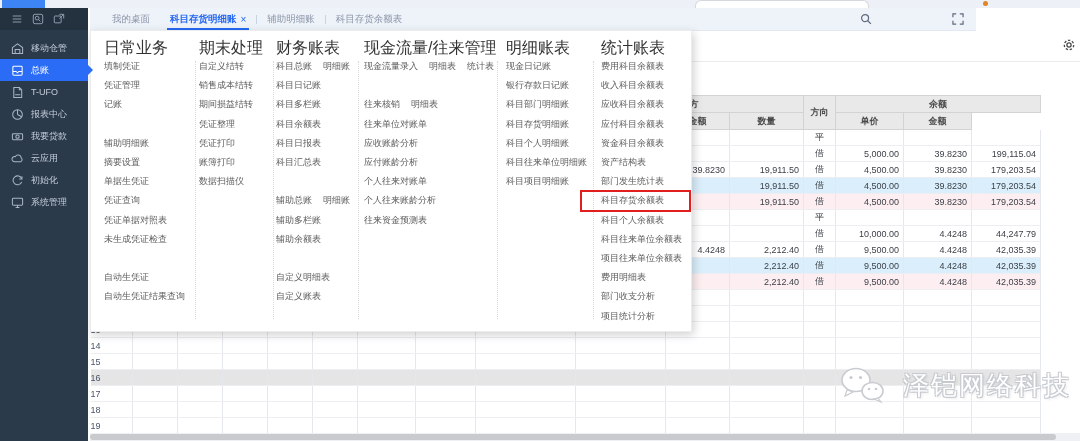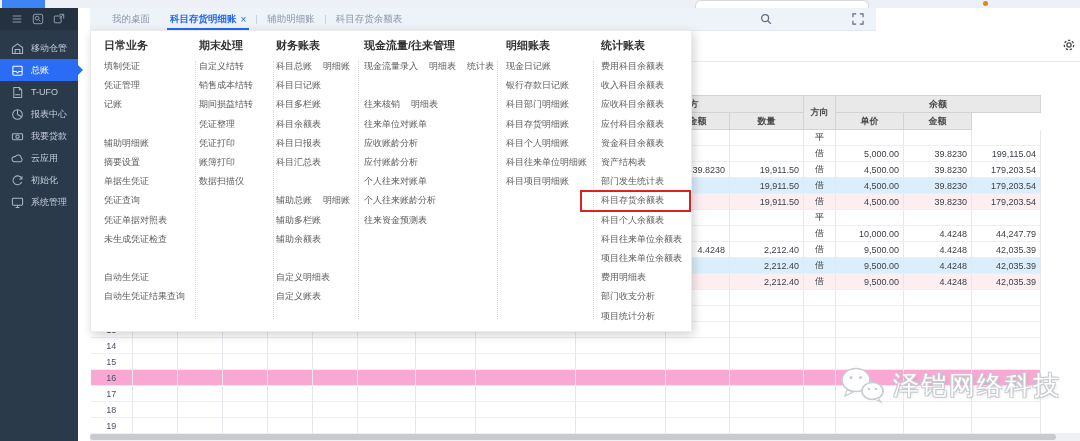--- a/index.html
+++ b/index.html
@@ -7,32 +7,32 @@
        font-family:"Liberation Sans","DejaVu Sans",sans-serif;}
   svg{display:block;}
 
   
   .top-strip{position:absolute;left:0;top:0;width:1080px;height:8px;background:#edf1f7;z-index:50;}
   .ts-blue{position:absolute;left:2px;top:0;width:43px;height:8px;background:#3d85f4;}
   .ts-pill{position:absolute;left:695px;top:0;width:172px;height:7px;background:#fff;border:1px solid #d5d8dd;border-bottom:none;border-radius:6px 6px 0 0;}
   .ts-dot{position:absolute;left:983px;top:1px;width:5px;height:5px;background:#e0861e;border-radius:50%;}
 
   
-  .sidebar{position:absolute;left:0;top:8px;width:78px;height:433px;background:#2b3a4a;z-index:40;}
+  .sidebar{position:absolute;left:0;top:8px;width:88px;height:433px;background:#2b3a4a;z-index:40;}
   .sb-head{height:22px;background:#24313f;display:flex;align-items:center;gap:9px;padding-left:11px;color:#93a1b1;}
   .sb-items{margin-top:7px;}
   .sb-item{height:22px;display:flex;align-items:center;gap:7px;padding-left:11px;color:#c5cedb;font-size:9px;position:relative;cursor:pointer;}
   .sb-item .sb-icon{color:#a9b5c3;}
   .sb-item.active{background:#2a6cf5;color:#fff;}
   .sb-item.active .sb-icon{color:#fff;}
   .sb-item.active::after{content:"";position:absolute;right:-5px;top:50%;margin-top:-5px;
     border-left:5px solid #2a6cf5;border-top:5px solid transparent;border-bottom:5px solid transparent;}
 
   
-  .tabbar{position:absolute;left:90px;top:8px;width:786px;height:22px;background:#eef2f9;border-bottom:1px solid #e2e8f2;z-index:10;}
+  .tabbar{position:absolute;left:90px;top:8px;width:886px;height:22px;background:#eef2f9;border-bottom:1px solid #e2e8f2;z-index:10;}
   .tabbar-tabs{display:flex;align-items:stretch;height:22px;margin-left:12px;}
   .tab{display:flex;align-items:center;gap:4px;padding:0 10px;font-size:9.5px;color:#8a95a8;position:relative;cursor:pointer;white-space:nowrap;}
   .tab.active{color:#2468f2;font-weight:bold;}
   .tab.active::after{content:"";position:absolute;left:7px;right:7px;bottom:0;height:2px;background:#2468f2;}
   .tab .close{font-size:10px;color:#2468f2;font-weight:normal;cursor:pointer;}
   .tab-sep{width:1px;height:9px;background:#c9d2e0;align-self:center;}
   .tb-ico{position:absolute;top:5px;color:#5f6b7d;cursor:pointer;}
   .tb-search{right:104px;}
   .tb-full{right:12px;}
 
@@ -40,41 +40,41 @@
   .toolbar{position:absolute;left:90px;top:30px;width:990px;height:31px;background:#fff;border-bottom:1px solid #ebebeb;z-index:5;}
   .gear{position:absolute;right:4px;top:8px;color:#4a4a4a;cursor:pointer;}
 
   
   .table-wrap{position:absolute;left:90px;top:95px;z-index:1;}
   table{border-collapse:collapse;table-layout:fixed;width:950px;font-size:9px;}
   thead th{background:#e9e9e9;border:1px solid #d3d3d3;font-weight:bold;color:#4a4a4a;height:16px;padding:0;font-size:9px;}
   tbody td{border-right:1px solid #e4e7ec;border-bottom:1px solid #eceef2;height:15px;padding:0 4px 0 0;color:#3a3f46;overflow:hidden;}
   td.num{text-align:right;}
   td.ctr{text-align:center;padding:0;}
-  td.rn{text-align:center;color:#4a5568;padding:0;}
+  td.rn{text-align:left;color:#4a5568;padding:0;}
   tr.blue td{background:#daeffb;}
   tr.pink td{background:#fdeff1;}
-  tr.yellow td{background:#f9a8d4;}
+  tr.yellow td{background:#e5e5e5;}
 
   .hscroll{position:absolute;left:90px;top:433px;width:990px;height:8px;background:#eef0f3;z-index:30;}
   .hthumb{position:absolute;left:0;top:1px;width:966px;height:6px;background:#c8cace;border-radius:3px;}
 
   
   .menu-panel{position:absolute;left:90px;top:30px;width:600px;height:300px;background:#fff;
     box-shadow:2px 3px 9px rgba(0,0,0,0.18);border:1px solid #ececec;z-index:20;}
   .menu-col{position:absolute;top:0;}
-  .mc-title{position:absolute;top:7px;font-size:11px;font-weight:bold;color:#333;white-space:nowrap;}
+  .mc-title{position:absolute;top:7px;font-size:16px;font-weight:normal;color:#333;white-space:nowrap;}
   .mc-rows{position:absolute;top:26px;}
   .menu-row{height:19.2px;display:flex;align-items:center;gap:11px;white-space:nowrap;position:relative;}
   .menu-link{font-size:9px;color:#5c5c5c;cursor:pointer;}
   .menu-sep{position:absolute;top:30px;bottom:12px;border-left:1px dotted #d9d9d9;}
   .red-frame{position:absolute;left:-21px;top:-1px;width:107px;height:18px;border:2px solid #e21f1f;pointer-events:none;}
 
   
-  .watermark{position:absolute;left:840px;top:366px;display:flex;align-items:center;gap:9px;z-index:26;text-align:right;}
+  .watermark{position:absolute;left:840px;top:366px;display:flex;align-items:center;gap:19px;z-index:26;text-align:right;}
   .wm-text{font-size:26px;color:#fff;letter-spacing:2px;
     text-shadow:1px 1px 0 #c6cacf,-1px -1px 0 #c6cacf,1px -1px 0 #c6cacf,-1px 1px 0 #c6cacf,2px 2px 3px rgba(0,0,0,0.10);}
 </style>
 </head>
 <body>
 
 <div class="top-strip">
   <div class="ts-blue"></div>
   <div class="ts-pill"></div>
   <div class="ts-dot"></div>

